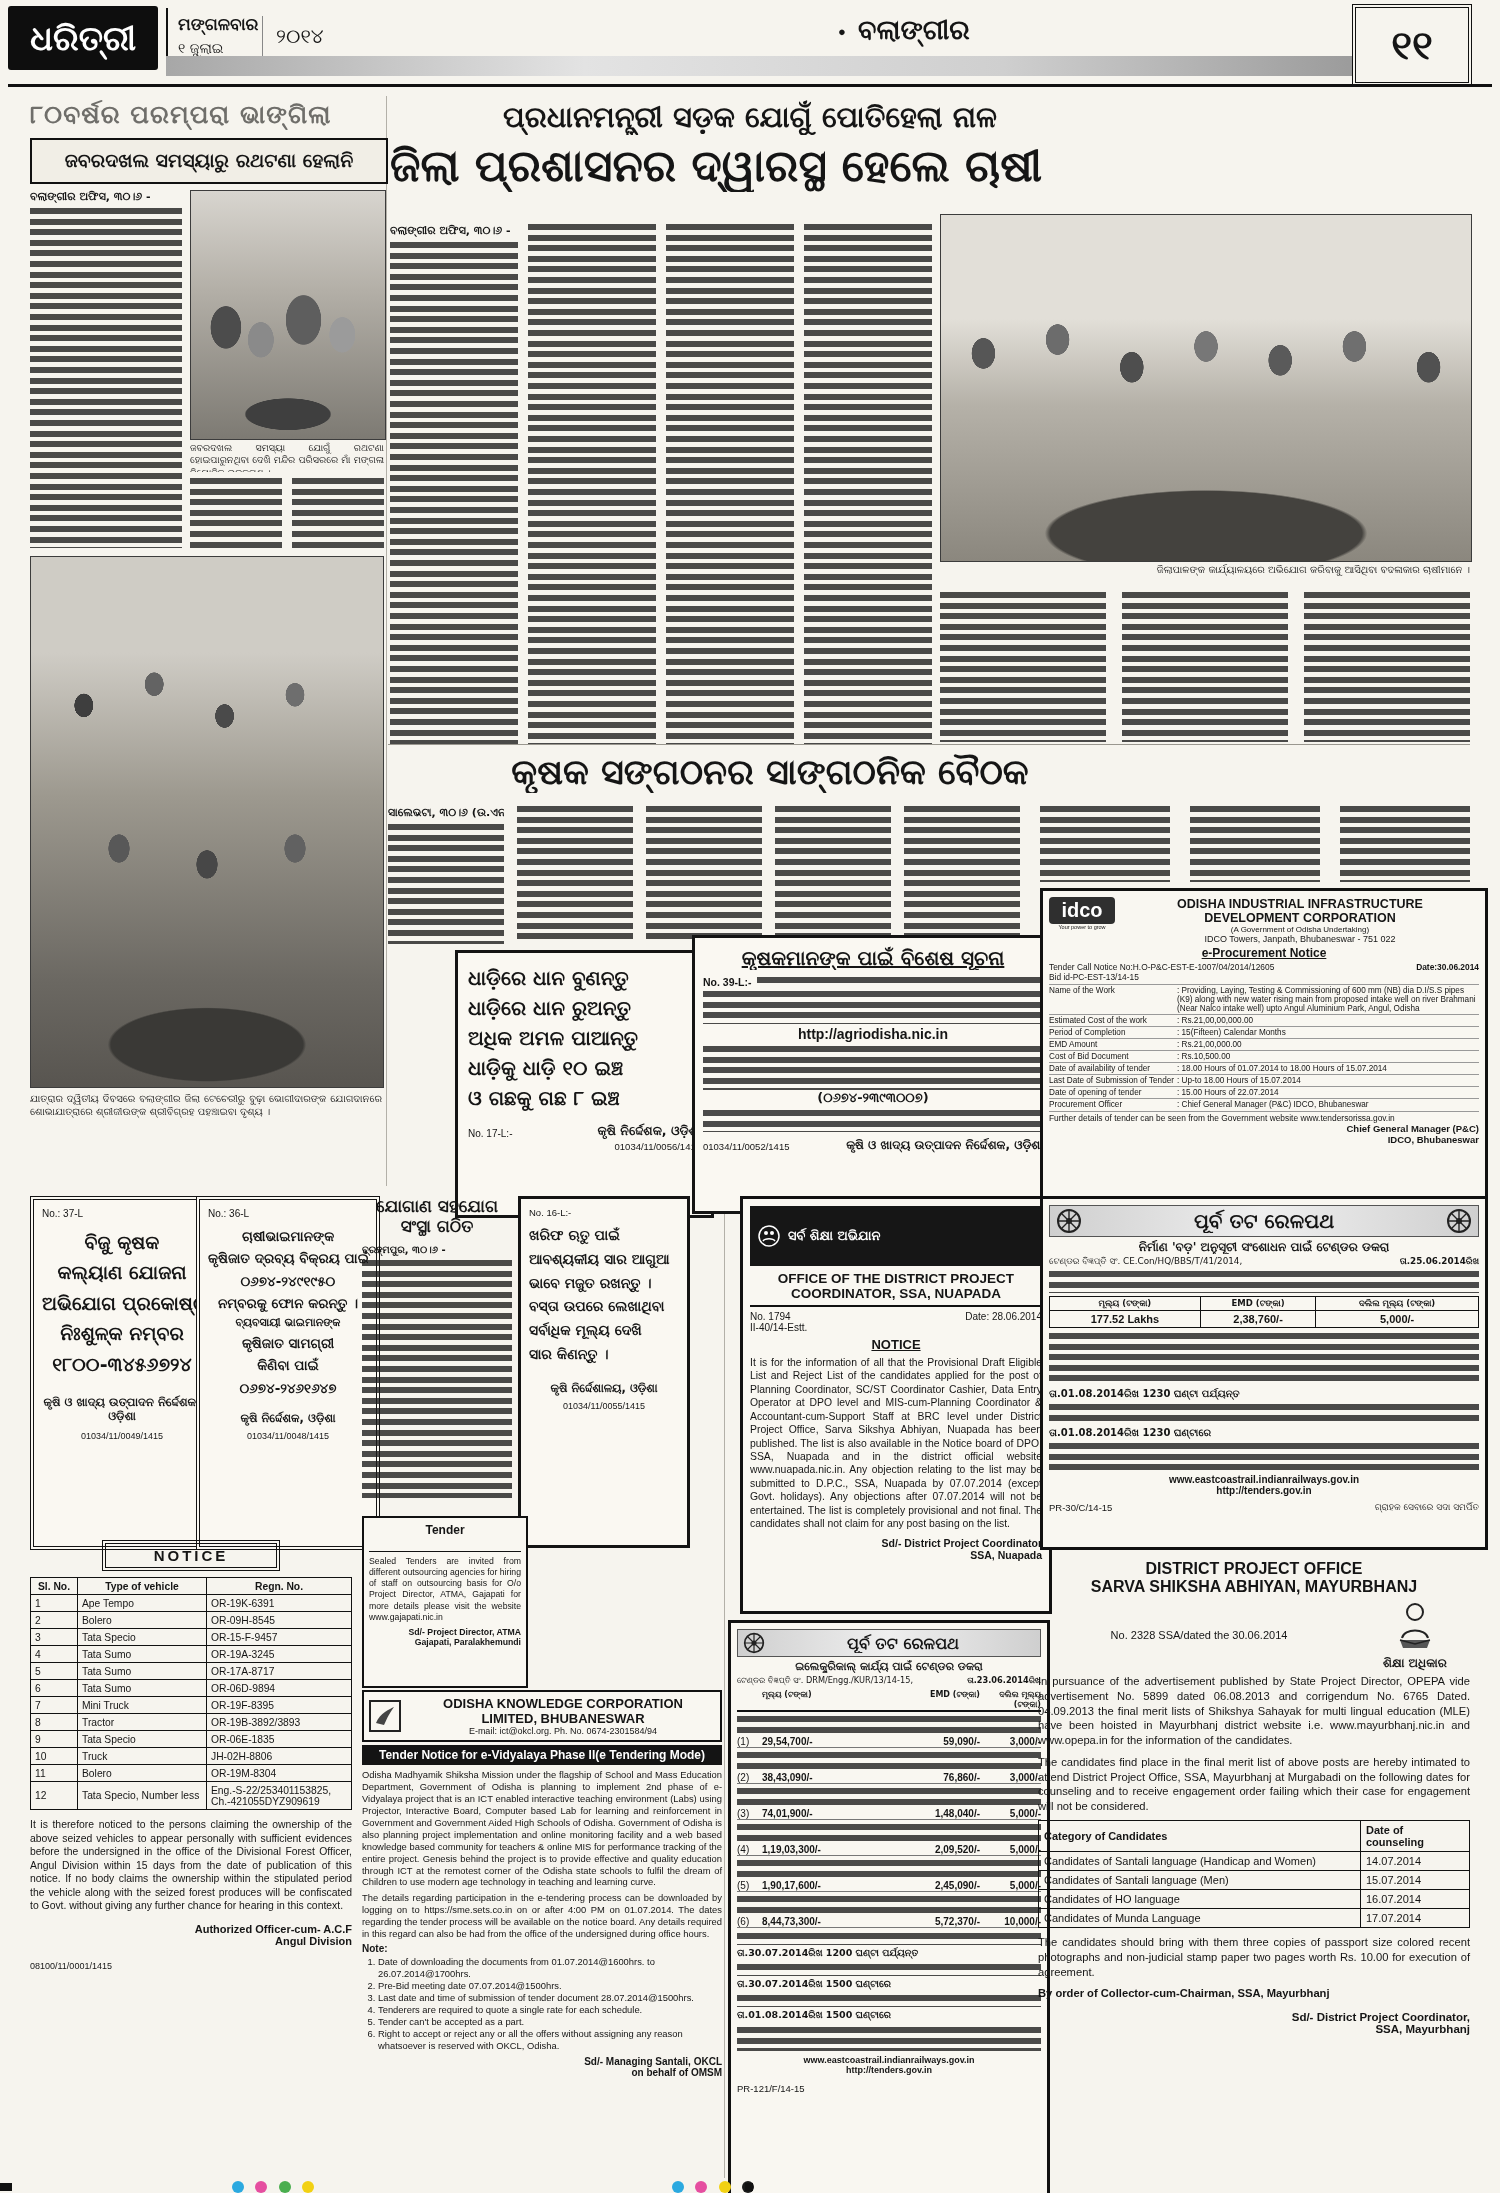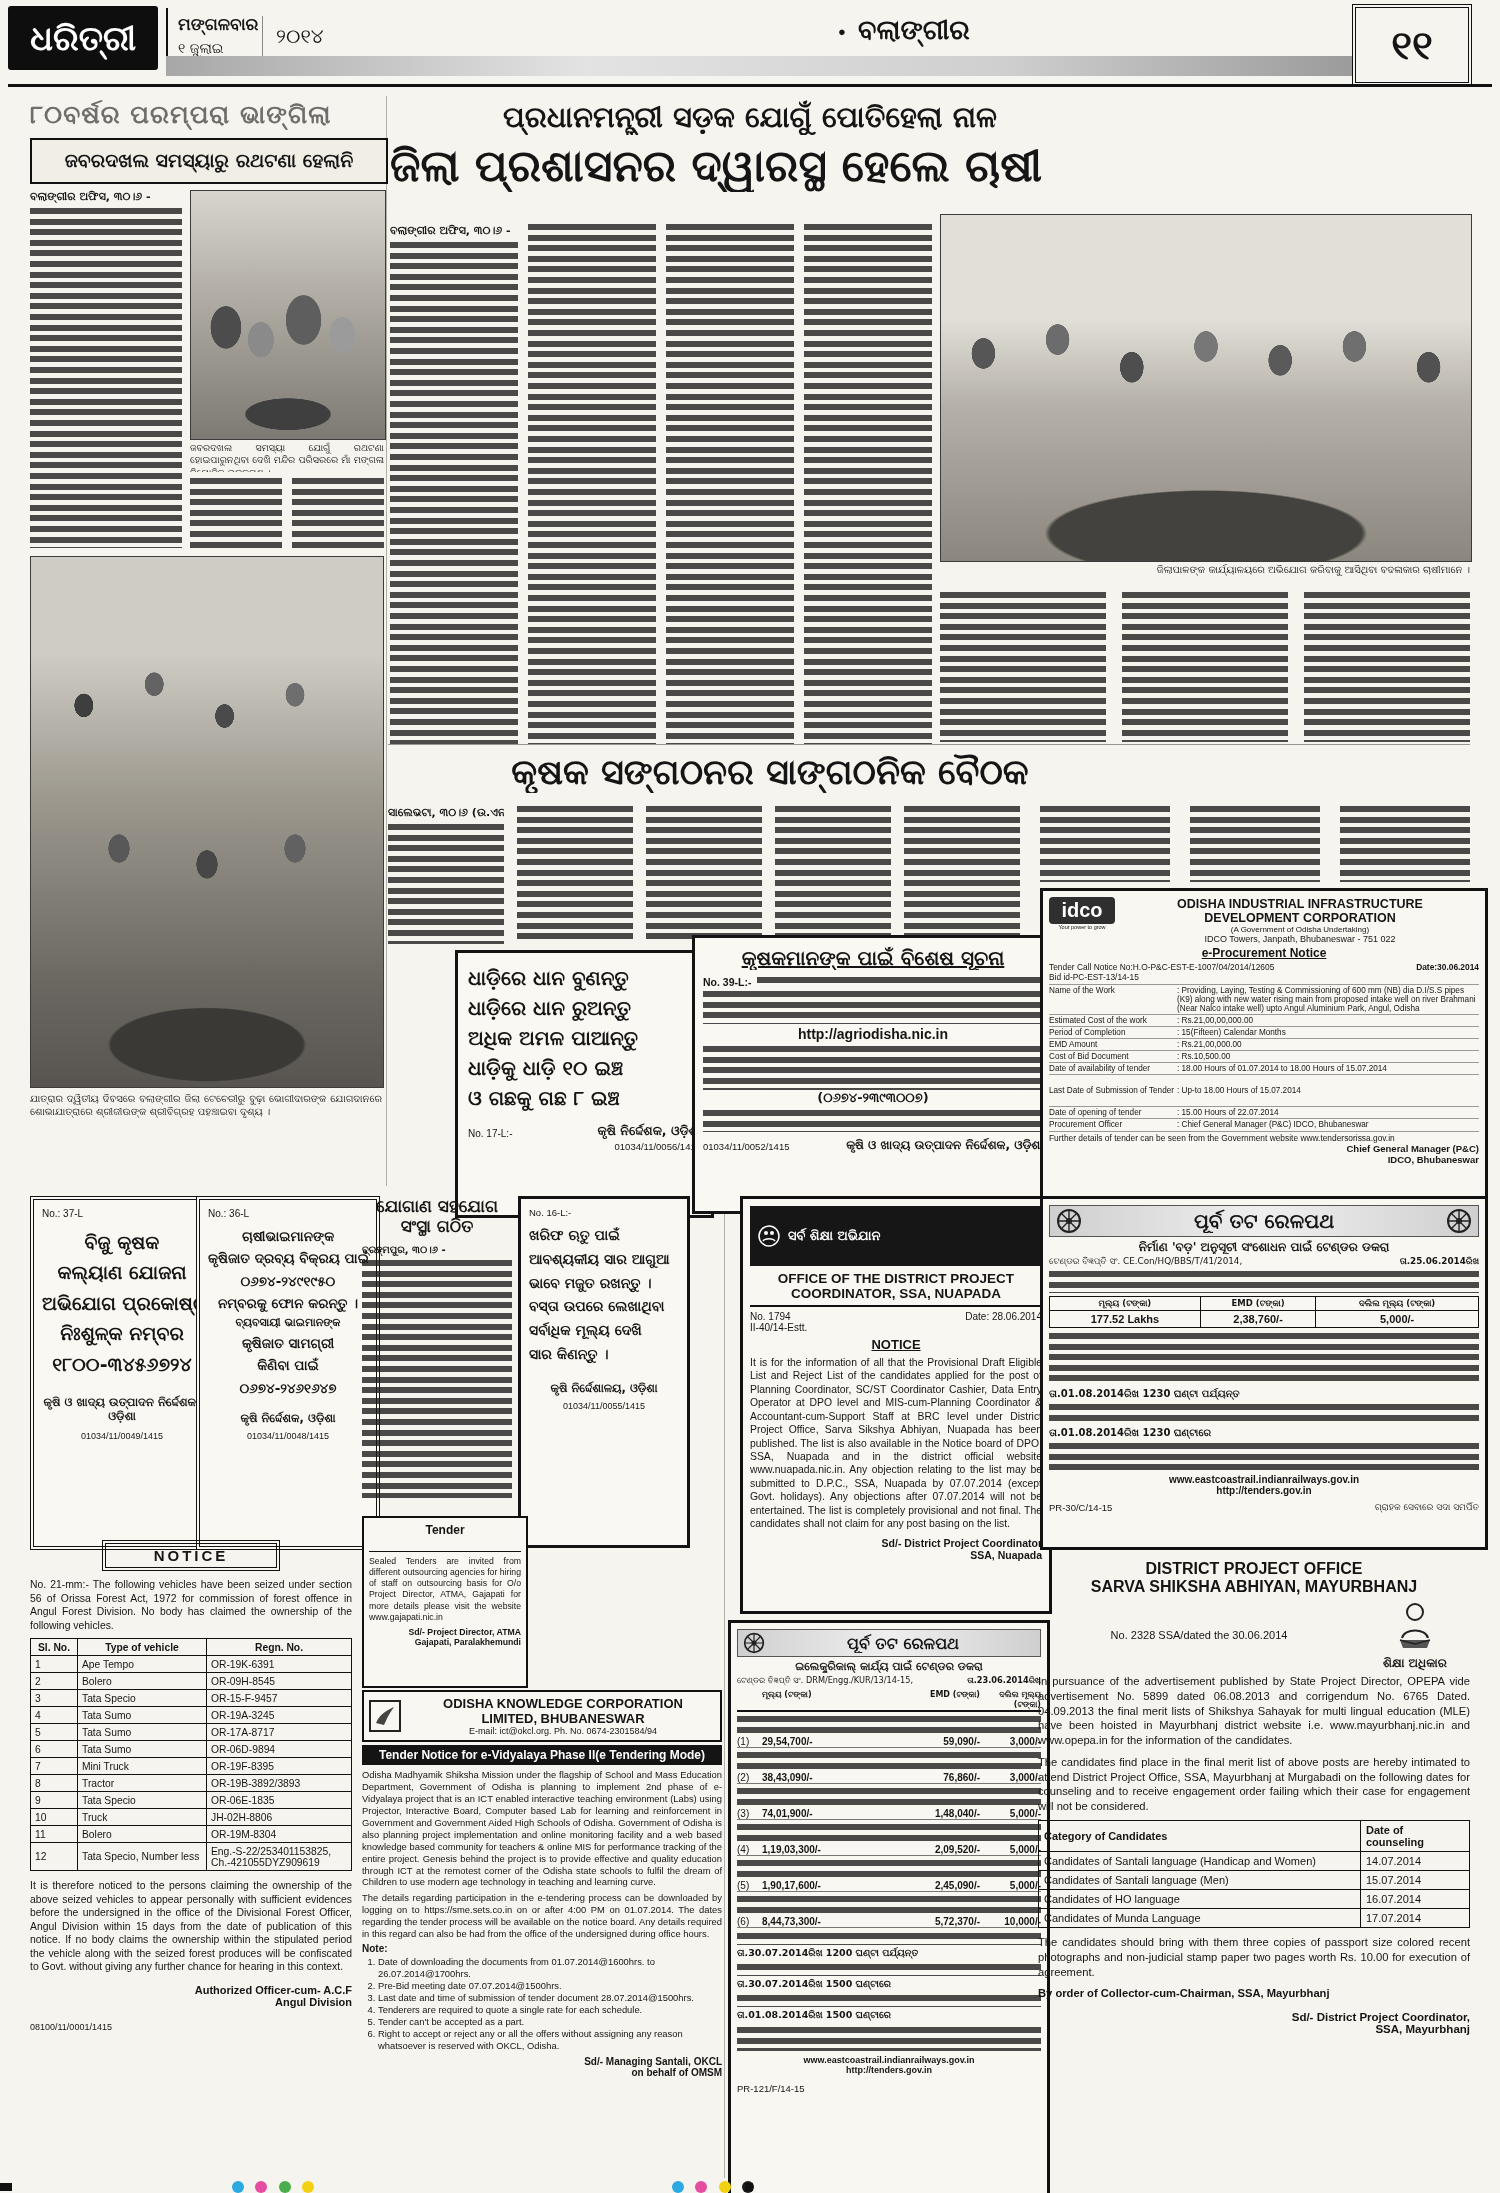--- a/index.html
+++ b/index.html
@@ -187,21 +187,21 @@
         <div style="flex:1;font-size:8.2px">: Rs.21,00,000.00</div>
       </div>
         <div style="display:flex;border-top:1px solid #999;padding:1px 0">
         <div style="width:128px;font-size:8.2px">Cost of Bid Document</div>
         <div style="flex:1;font-size:8.2px">: Rs.10,500.00</div>
       </div>
         <div style="display:flex;border-top:1px solid #999;padding:1px 0">
         <div style="width:128px;font-size:8.2px">Date of availability of tender</div>
         <div style="flex:1;font-size:8.2px">: 18.00 Hours of 01.07.2014 to 18.00 Hours of 15.07.2014</div>
       </div>
-        <div style="display:flex;border-top:1px solid #999;padding:11px 0">
+        <div style="display:flex;border-top:1px solid #999;padding:1px 0">
         <div style="width:128px;font-size:8.2px">Last Date of Submission of Tender</div>
         <div style="flex:1;font-size:8.2px">: Up-to 18.00 Hours of 15.07.2014</div>
       </div>
         <div style="display:flex;border-top:1px solid #999;padding:1px 0">
         <div style="width:128px;font-size:8.2px">Date of opening of tender</div>
         <div style="flex:1;font-size:8.2px">: 15.00 Hours of 22.07.2014</div>
       </div>
         <div style="display:flex;border-top:1px solid #999;padding:1px 0">
         <div style="width:128px;font-size:8.2px">Procurement Officer</div>
         <div style="flex:1;font-size:8.2px">: Chief General Manager (P&amp;C) IDCO, Bhubaneswar</div>
@@ -367,21 +367,20 @@
         <li>Tenderers are required to quote a single rate for each schedule.</li>
         <li>Tender can't be accepted as a part.</li>
         <li>Right to accept or reject any or all the offers without assigning any reason whatsoever is reserved with OKCL, Odisha.</li>
       </ol>
     <div class="rt b" style="font-size:10px;margin-top:4px">Sd/- Managing Santali, OKCL</div>
     <div class="rt b" style="font-size:10px">on behalf of OMSM</div>
   </div>
 
   <div class="a" style="left:30px;top:1540px;width:322px;height:628px">
     <div class="ctr b" style="width:170px;margin:0 auto;border:4px double #111;font-size:15px;letter-spacing:3px;padding:3px 0">NOTICE</div>
-    <div class="jst" style="font-size:10.4px;line-height:1.3;margin-top:7px">No. 21-mm:- The following vehicles have been seized under section 56 of Orissa Forest Act, 1972 for commission of forest offence in Angul Forest Division. No body has claimed the ownership of the following vehicles.</div>
     <table class="vtab">
       <thead>
         <tr>
           <th style="width:38px">Sl. No.</th>
           <th style="width:120px">Type of vehicle</th>
           <th>Regn. No.</th>
         </tr>
       </thead>
       <tbody>
 

